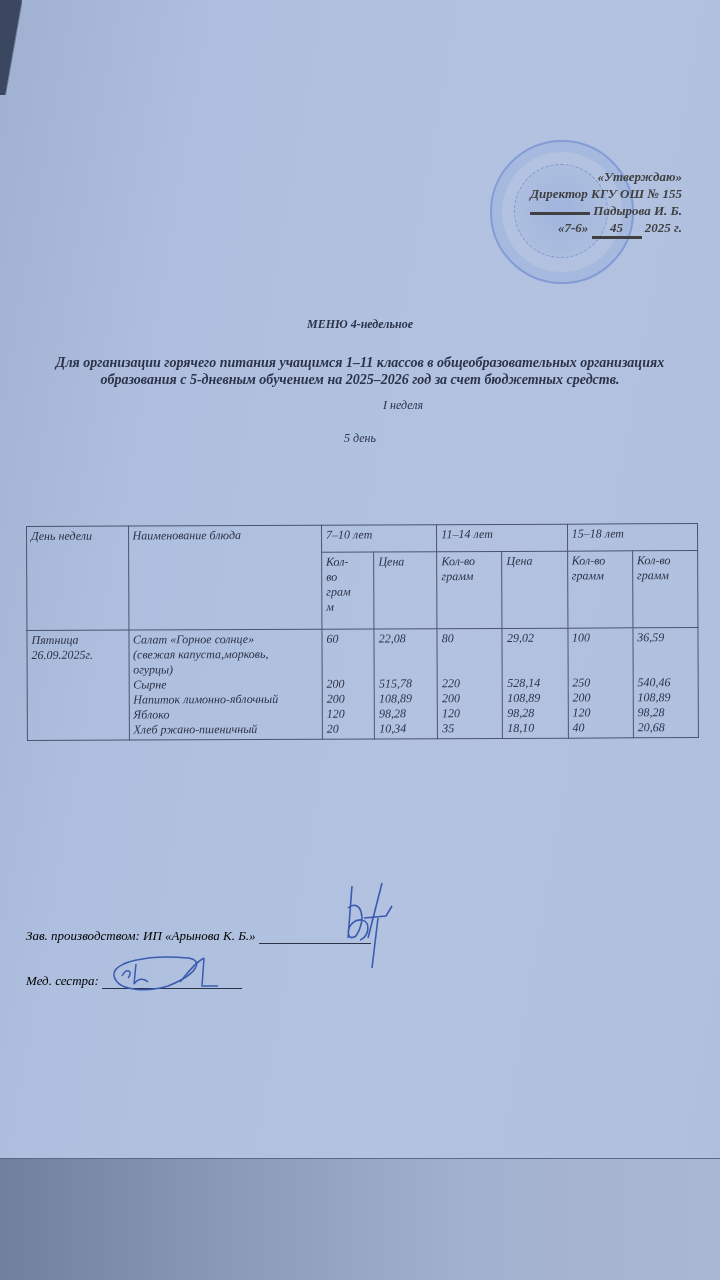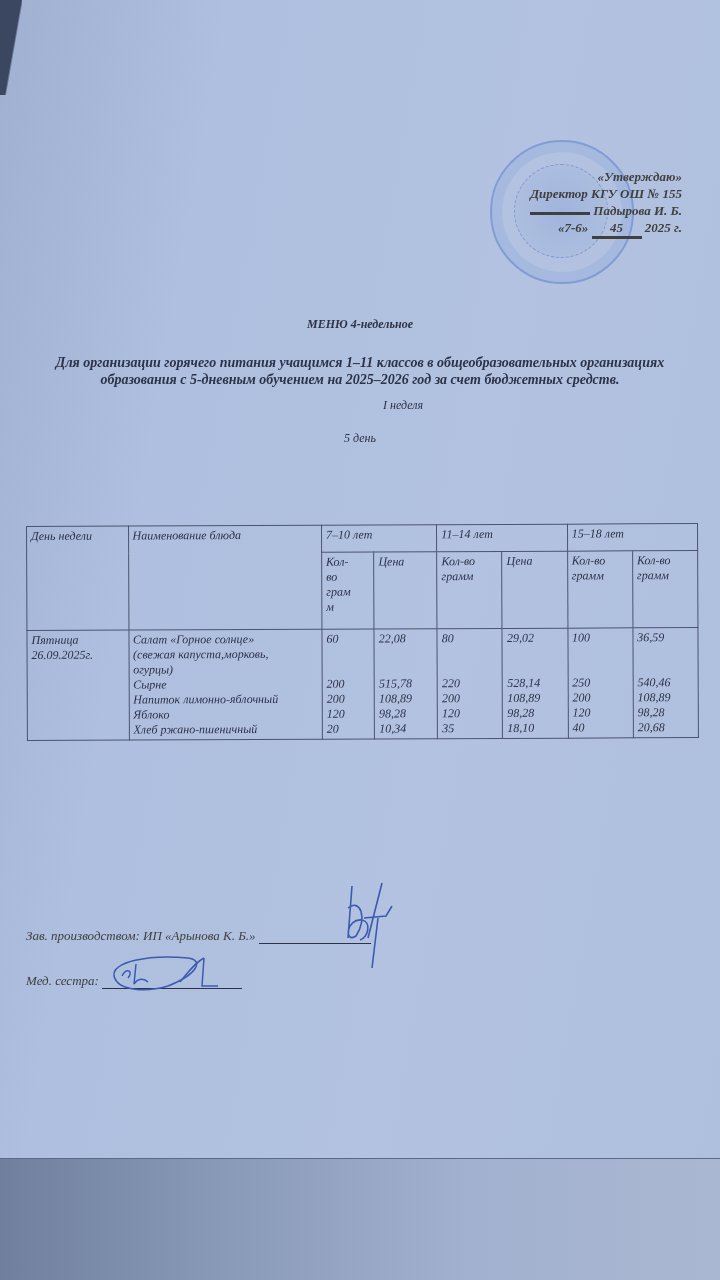--- a/index.html
+++ b/index.html
@@ -60,21 +60,21 @@
     }
     th.day-col { width: 86px; vertical-align: middle; text-align: left; }
     th.dish-col { width: 172px; vertical-align: middle; margin-top: 23px; }
     th.age { height: 22px; vertical-align: middle; }
     th.sub { height: 72px; }
     td.day-cell { text-align: center; }
     td.num div, td.dish div { height: 15px; white-space: nowrap; }
     .gap { height: 30px !important; }
 
     .sign {
-      position: absolute; font-style: italic; font-size: 13px; color: #404040; white-space: nowrap;
+      position: absolute; font-style: italic; font-size: 13px; color: #000000; white-space: nowrap;
     }
     .sign-1 { left: 26px; top: 928px; }
     .sign-2 { left: 26px; top: 973px; }
     .sig-line { display: inline-block; vertical-align: bottom; border-bottom: 1px solid #2c3248; }
     .signature { position: absolute; }
   </style>
 </head>
 <body>
 
 <div class="paper"></div>

